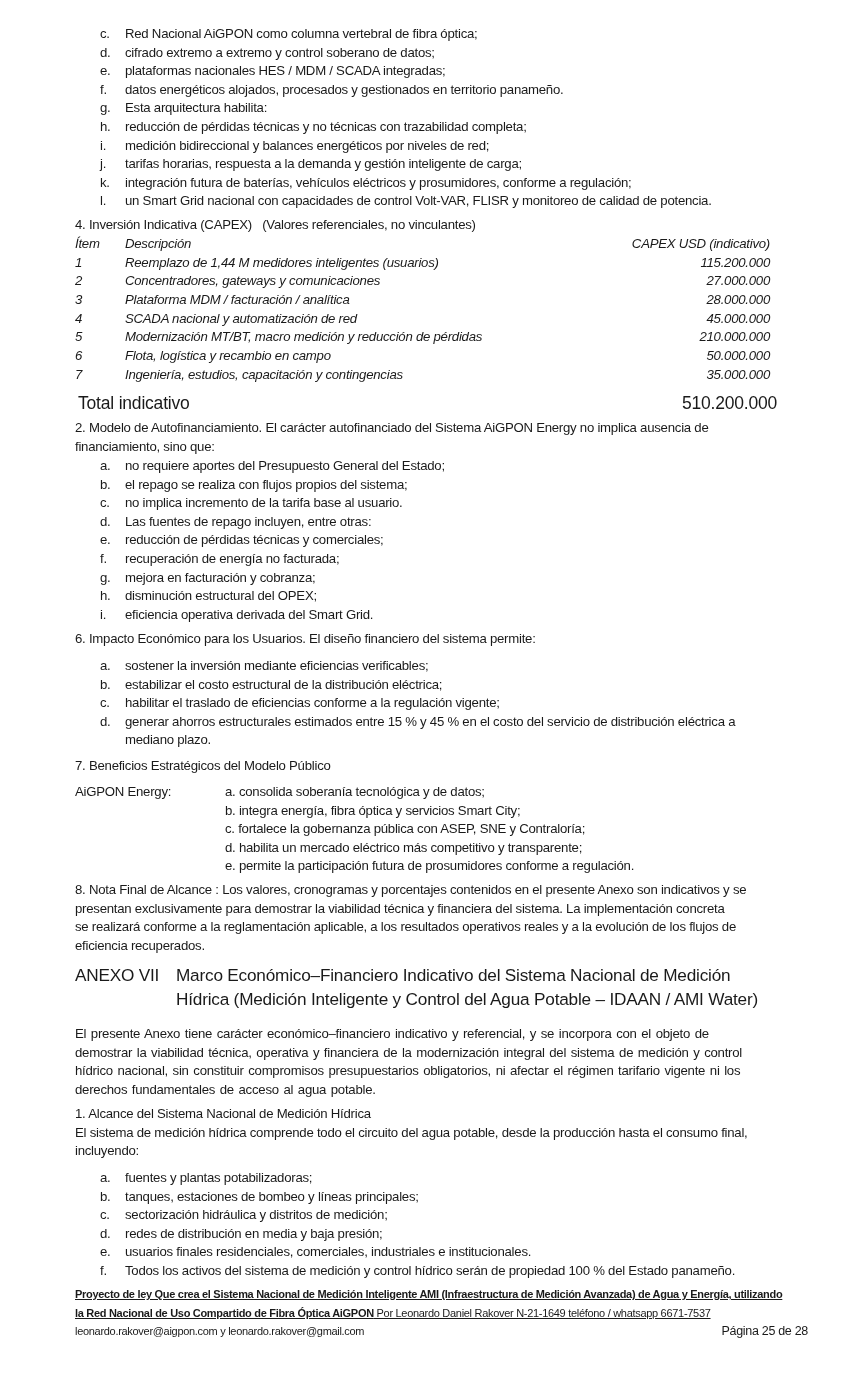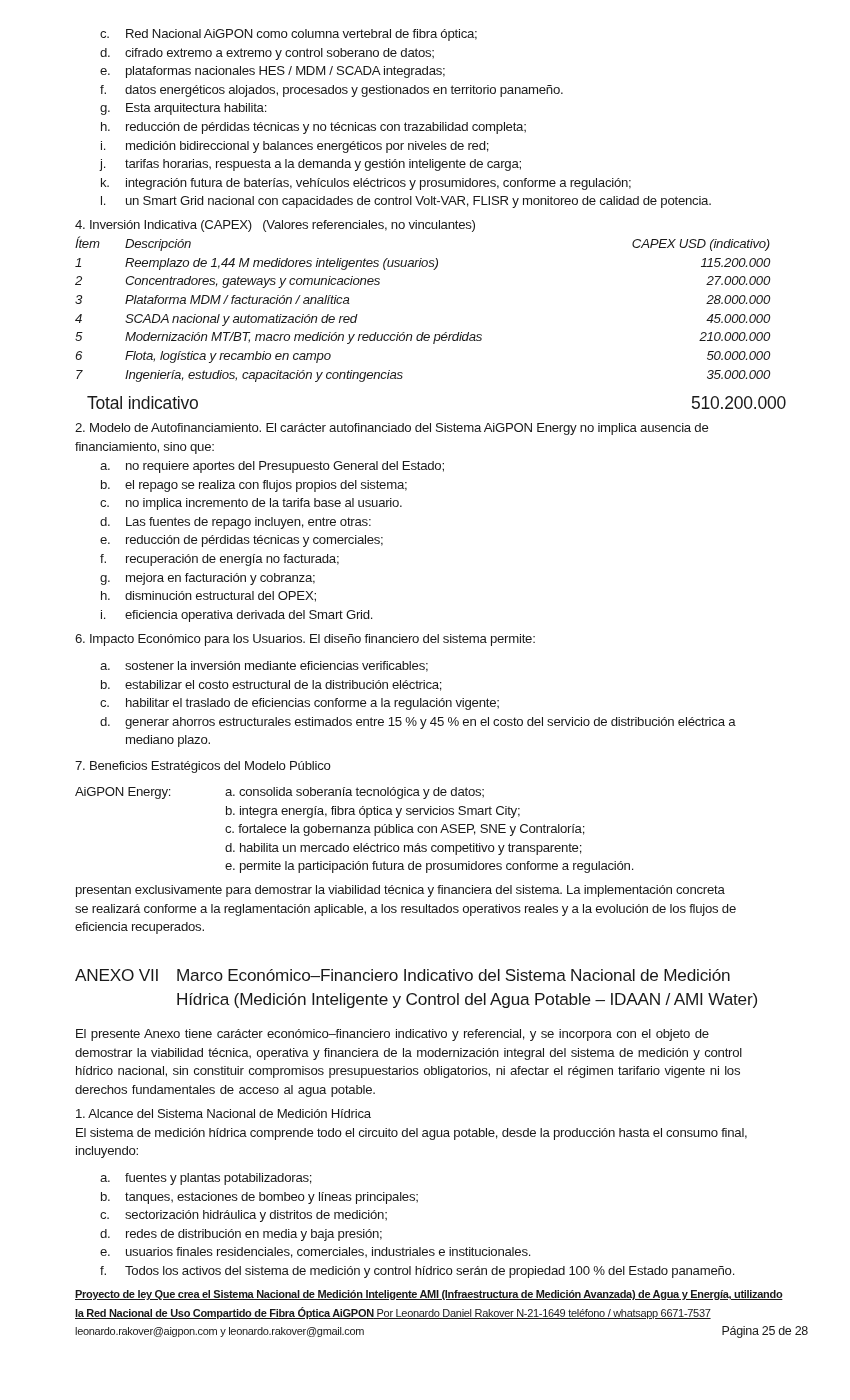--- a/index.html
+++ b/index.html
@@ -12,21 +12,21 @@
   .t { font-size: 13.2px; line-height: 18.6px; letter-spacing: -0.25px; }
   .lst { position: absolute; left: 75px; }
   .li { position: relative; height: 18.6px; }
   .li .m { position: absolute; left: 25px; }
   .li .x { position: absolute; left: 50px; white-space: nowrap; }
   .capex { position: absolute; left: 75px; width: 695px; }
   .row { position: relative; height: 18.7px; font-style: italic; }
   .row .c1 { position: absolute; left: 0; }
   .row .c2 { position: absolute; left: 50px; white-space: nowrap; }
   .row .c3 { position: absolute; right: 0; white-space: nowrap; }
-  .total { position: absolute; left: 87px; width: 699px; top: 391px; font-size: 17.5px; line-height: 24px; letter-spacing: -0.2px; }
+  .total { position: absolute; left: 78px; width: 699px; top: 391px; font-size: 17.5px; line-height: 24px; letter-spacing: -0.2px; }
   .total .v { position: absolute; right: 0; top: 0; }
   .para { position: absolute; left: 75px; width: 700px; }
   .annex { position: absolute; left: 75px; top: 963px; font-size: 17.2px; line-height: 24px; letter-spacing: -0.2px; }
   .annex .lab { position: absolute; left: 0; top: 0; white-space: nowrap; }
   .annex .ttl { position: absolute; left: 101px; top: 0; white-space: nowrap; }
   .benef-lab { position: absolute; left: 75px; top: 783px; }
   .benef { position: absolute; left: 225px; top: 783px; }
   .benef div { height: 18.6px; white-space: nowrap; }
   .footer { position: absolute; left: 75px; width: 733px; top: 1285px; font-size: 11px; line-height: 18.6px; letter-spacing: -0.3px; }
   .footer .b { font-weight: bold; }
@@ -198,20 +198,21 @@
   <div class="benef-lab t">AiGPON Energy:</div>
   <div class="benef t">
     <div>a. consolida soberanía tecnológica y de datos;</div>
     <div>b. integra energía, fibra óptica y servicios Smart City;</div>
     <div>c. fortalece la gobernanza pública con ASEP, SNE y Contraloría;</div>
     <div>d. habilita un mercado eléctrico más competitivo y transparente;</div>
     <div>e. permite la participación futura de prosumidores conforme a regulación.</div>
   </div>
 
   <div class="abs t" style="left:75px; top:881px;">
+    <div>8. Nota Final de Alcance : Los valores, cronogramas y porcentajes contenidos en el presente Anexo son indicativos y se</div>
     <div>presentan exclusivamente para demostrar la viabilidad técnica y financiera del sistema. La implementación concreta</div>
     <div>se realizará conforme a la reglamentación aplicable, a los resultados operativos reales y a la evolución de los flujos de</div>
     <div>eficiencia recuperados.</div>
   </div>
 
   <div class="annex">
     <span class="lab">ANEXO VII</span>
     <div class="ttl">
       <div>Marco Económico–Financiero Indicativo del Sistema Nacional de Medición</div>
       <div>Hídrica (Medición Inteligente y Control del Agua Potable – IDAAN / AMI Water)</div>

